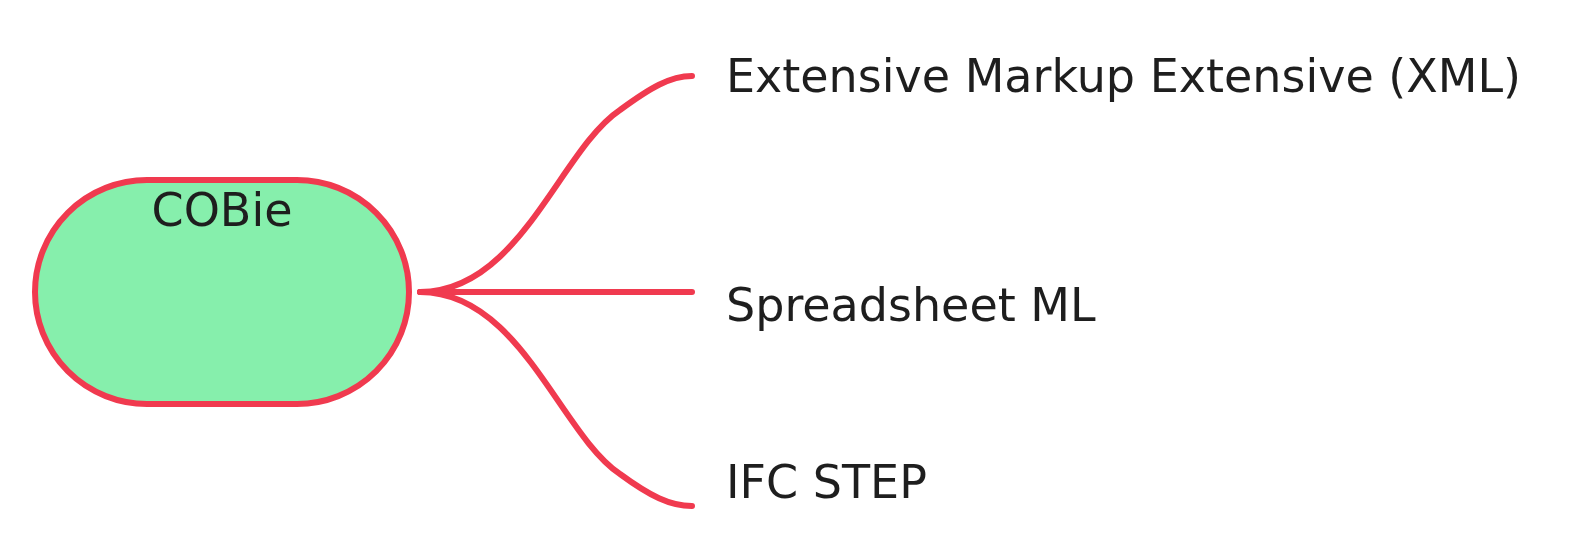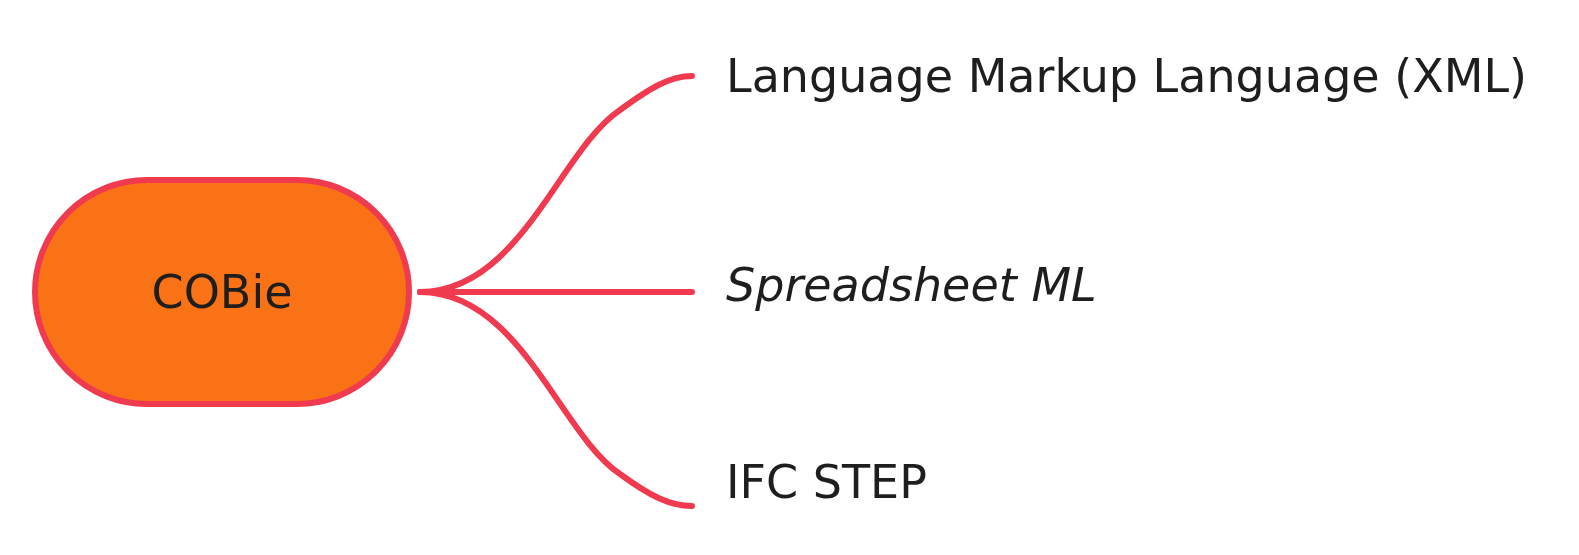--- a/index.html
+++ b/index.html
@@ -1,22 +1,22 @@
 <!DOCTYPE html>
 <html><head>
   <meta charset="utf-8">
   <style>
     html, body { margin: 0; padding: 0; background: #ffffff; }
     body { width: 1579px; height: 555px; position: relative; overflow: hidden;
            font-family: "DejaVu Sans", "Liberation Sans", sans-serif; color: #1e1e1e; }
     svg.edges { position: absolute; left: 0; top: 0; }
     .root-node {
       position: absolute; left: 32px; top: 177px; width: 368px; height: 218px;
-      border: 6px solid #f03a4f; border-radius: 115px; background: #f97316;
-      display: flex; align-items: center; justify-content: center;
+      border: 6px solid #f03a4f; border-radius: 115px; background: #86efac;
+      display: flex; justify-content: center;
     }
     .root-label { font-size: 46px; letter-spacing: 0px; }
     .child-label {
       position: absolute; left: 726px; font-size: 46px; line-height: 1; white-space: nowrap;
     }
   </style>
 </head>
 <body>
 
 <svg class="edges" width="1579" height="555">
@@ -24,15 +24,15 @@
     <path d="M 420 292 C 520 292, 560 150, 620 110 C 650 88, 670 76, 692 76"></path>
     <path d="M 420 292 L 692 292"></path>
     <path d="M 420 292 C 520 292, 560 434, 620 474 C 650 496, 670 506, 692 506"></path>
   </g>
 </svg>
 
 <div class="root-node">
   <span class="root-label">COBie</span>
 </div>
 
-<div class="child-label" style="top:53px;">Language Markup Language (XML)</div>
-<div class="child-label" style="top:262px;font-style:italic;">Spreadsheet ML</div>
+<div class="child-label" style="top:53px;">Extensive Markup Extensive (XML)</div>
+<div class="child-label" style="top:282px;">Spreadsheet ML</div>
 <div class="child-label" style="top:459px;">IFC STEP</div>
 
 </body></html>

